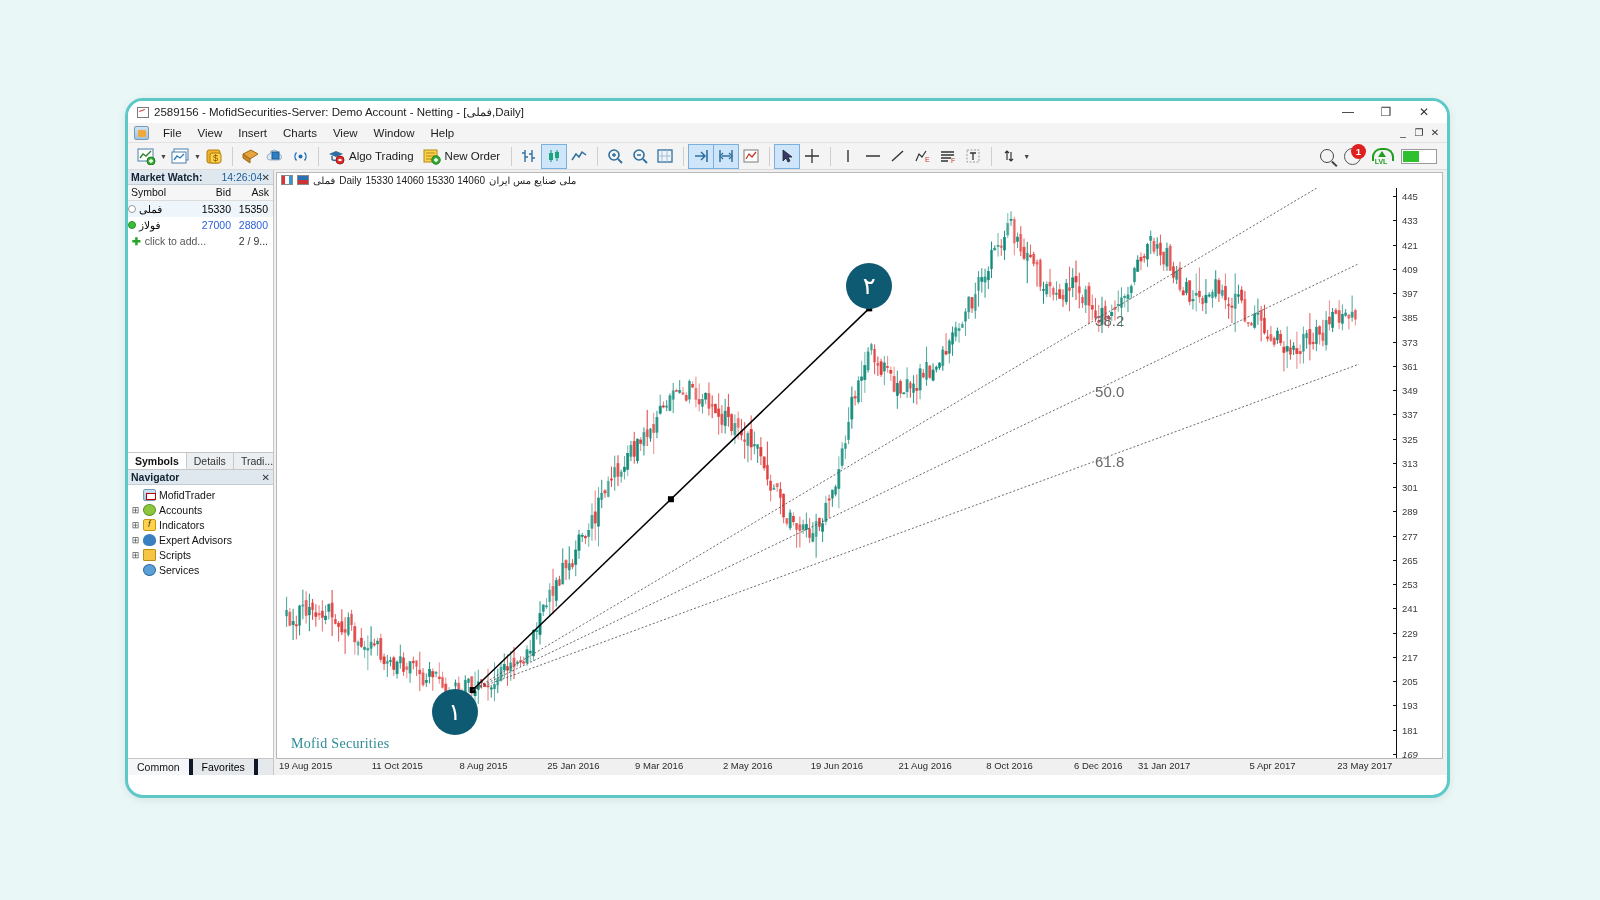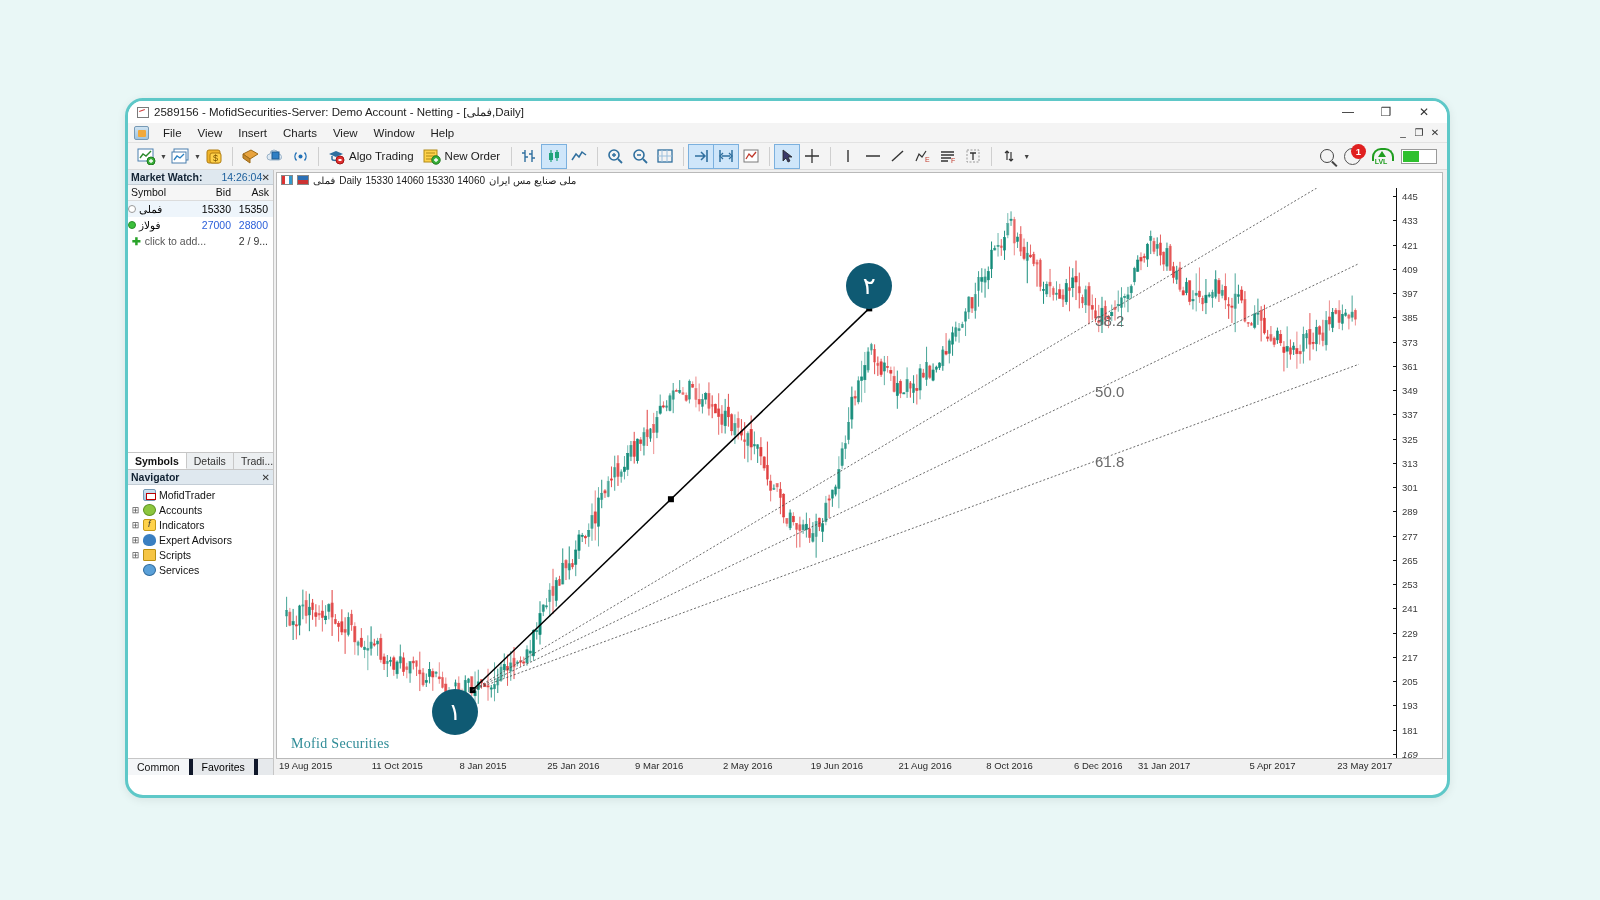--- a/index.html
+++ b/index.html
@@ -1252,21 +1252,21 @@
           <div class="marker" id="mk2" style="left: 569.24px; top: 90.375px;">۲</div>
 
           <div class="fib-lab" id="fib0" style="left: 818.08px; top: 139.061px;">38.2</div>
           <div class="fib-lab" id="fib1" style="left: 818.08px; top: 209.518px;">50.0</div>
           <div class="fib-lab" id="fib2" style="left: 818.08px; top: 279.974px;">61.8</div>
         </div>
 
         <div class="date-axis">
             <span style="left: 1px;">19 Aug 2015</span>
             <span style="left: 93.7778px;">11 Oct 2015</span>
-            <span style="left: 181.556px;">8 Jan 2015</span>
+            <span style="left: 181.556px;">8 Aug 2015</span>
             <span style="left: 269.333px;">25 Jan 2016</span>
             <span style="left: 357.111px;">9 Mar 2016</span>
             <span style="left: 444.889px;">2 May 2016</span>
             <span style="left: 532.667px;">19 Jun 2016</span>
             <span style="left: 620.444px;">21 Aug 2016</span>
             <span style="left: 708.222px;">8 Oct 2016</span>
             <span style="left: 796px;">6 Dec 2016</span>
             <span style="left: 860px;">31 Jan 2017</span>
             <span style="left: 971.556px;">5 Apr 2017</span>
             <span style="left: 1059.33px;">23 May 2017</span>

